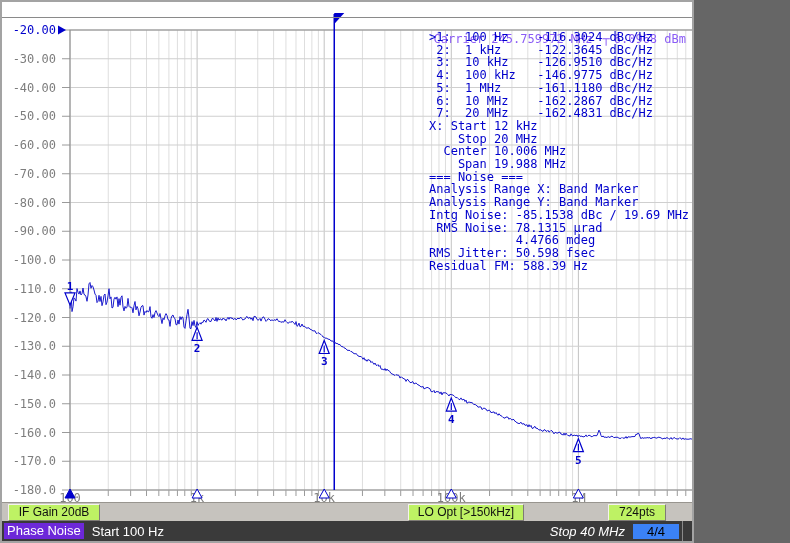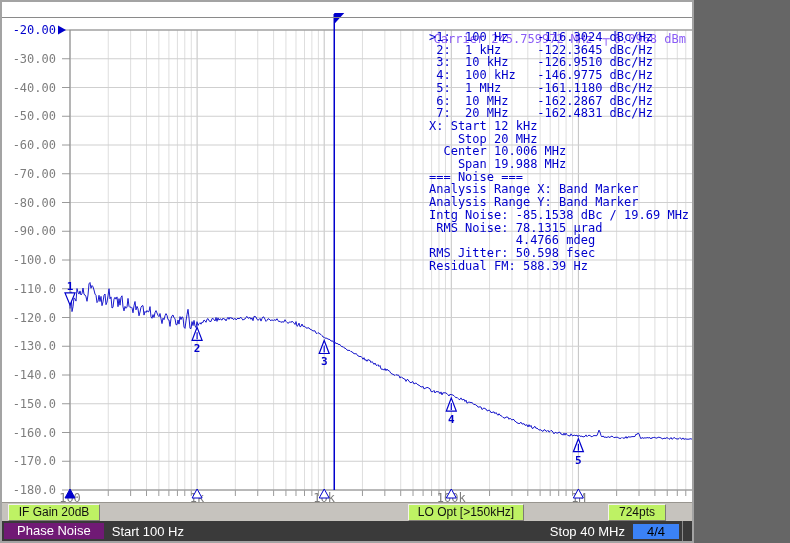--- a/index.html
+++ b/index.html
@@ -28,25 +28,25 @@
     position:absolute;top:1px;height:15px;line-height:15px;text-align:center;
     font-family:"Liberation Sans",sans-serif;font-size:12px;color:#111;
     background:#bef264;border:1px solid;border-color:#f4f2ee #7e7b76 #7e7b76 #f4f2ee;
     white-space:nowrap;overflow:hidden;cursor:default;
   }
   .status-bar{
     position:absolute;left:0;right:0;top:519px;height:20px;background:#3a3a3a;
     color:#ffffff;font-family:"Liberation Sans",sans-serif;font-size:13px;
     display:flex;align-items:center;
   }
-  .mode-chip{background:#701a75;color:#fff;height:16px;line-height:16px;
-    padding:0 13px;margin-left:2px;}
+  .mode-chip{background:#6d28d9;color:#fff;height:16px;line-height:16px;
+    padding:0 3px;margin-left:2px;}
   .status-start{margin-left:8px;}
   .flex-spacer{flex:1;}
-  .status-stop{margin-right:8px;}
+  .status-stop{margin-right:8px;font-style:italic;}
   .page-chip{background:#3b82f6;color:#000;width:46px;height:15px;line-height:15px;
     text-align:center;margin-right:3px;}
   .status-divider{width:1px;height:20px;background:#8a8a8a;margin-right:9px;}
 </style>
 </head>
 <body>
 
 <div class="screen">
 
   <svg id="plot" xmlns="http://www.w3.org/2000/svg" viewBox="0 0 790 543">

